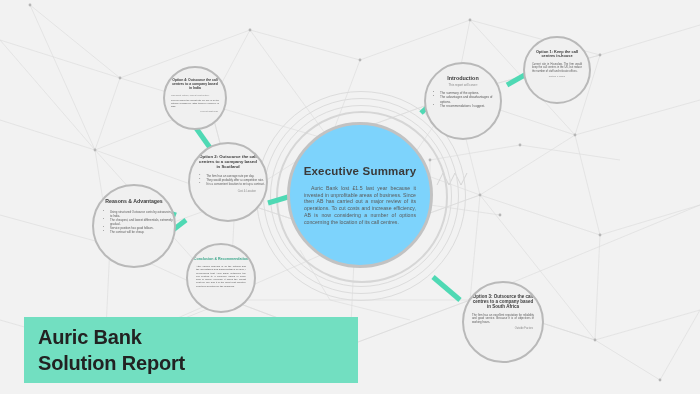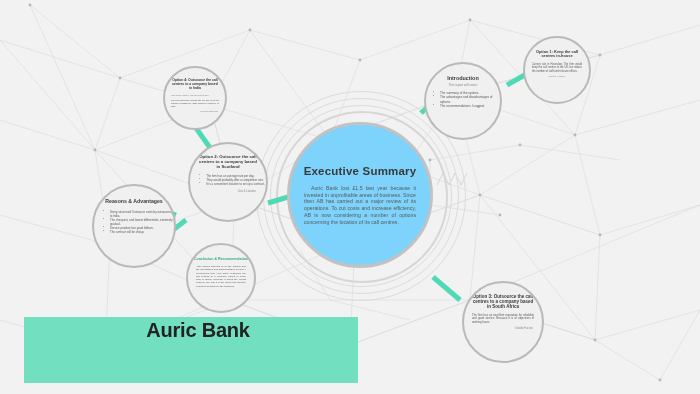--- a/index.html
+++ b/index.html
@@ -104,21 +104,21 @@
 
   
   #concl{left:186px;top:243px;width:70px;height:70px;border-width:2px;padding-top:12px;}
   #concl .b-title{font-size:3.6px;color:#3aa68a;}
   #concl .b-body{font-size:2.5px;padding:0 8px;margin-top:4px;}
 
   
   #banner{
     position:absolute;left:24px;top:317px;width:334px;height:66px;
     background:#72dfc1;
-    display:flex;flex-direction:row;justify-content:center;
+    display:flex;flex-direction:column;justify-content:center;
     padding-left:14px;box-sizing:border-box;
   }
   #banner .line{
     font-size:20px;font-weight:bold;color:#222;
     line-height:1.32;letter-spacing:-.2px;
   }
 </style>
 </head>
 <body>
 
@@ -251,15 +251,16 @@
     </ul>
   </div>
 
   <div class="bubble" id="concl">
     <div class="b-title">Conclusion &amp; Recommendation</div>
     <div class="b-body">After careful analysis of all the options and the advantages and disadvantages of each, I recommend that Auric Bank outsource the call centres to a company based in India. This is mainly because it offers the lowest cost per day and it is the most cost-effective long term solution for the business.</div>
   </div>
 
   <div id="banner">
     <div class="line">Auric Bank</div>
+    <div class="line">Solution Report</div>
   </div>
 
 </div>
 
 </body></html>

